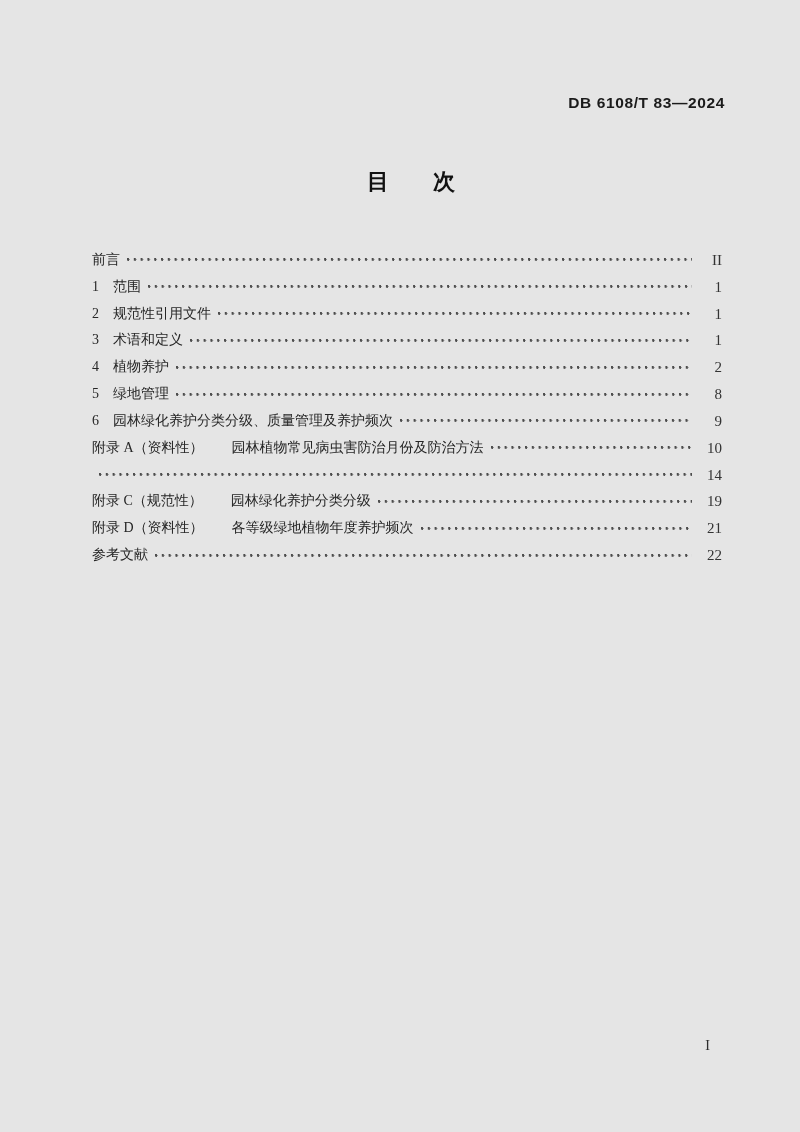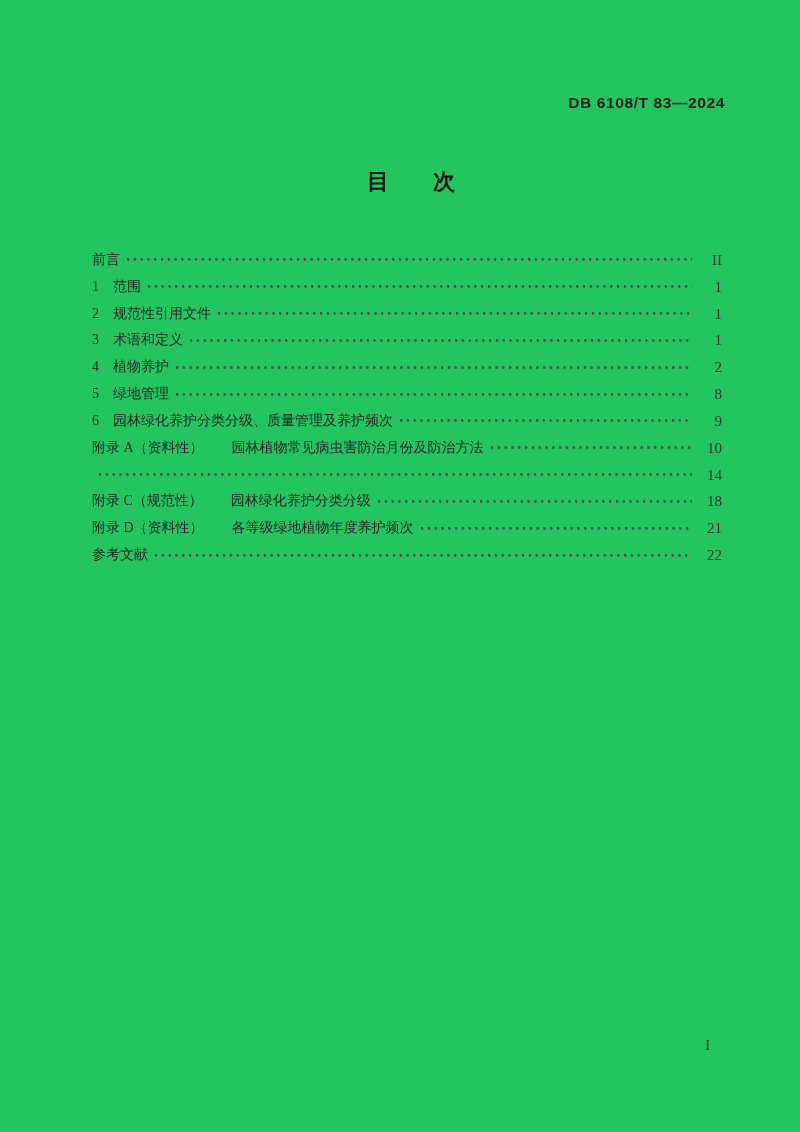--- a/index.html
+++ b/index.html
@@ -4,21 +4,21 @@
 <style>
   html, body {
     margin: 0;
     padding: 0;
     background: #ffffff;
   }
   .page {
     position: relative;
     width: 800px;
     height: 1132px;
-    background: #22c55e;
+    background: #e5e5e5;
     font-family: "Liberation Serif", "DejaVu Serif", serif;
     color: #222222;
     overflow: hidden;
   }
   .doc-header {
     position: absolute;
     top: 94px;
     right: 75px;
     font-family: "Liberation Sans", "DejaVu Sans", sans-serif;
     font-weight: 600;
@@ -143,21 +143,21 @@
     </div>
 
     <div class="toc-row">
       <span class="toc-leader"></span>
       <span class="toc-page">14</span>
     </div>
 
     <div class="toc-row">
       <span class="toc-label">附录 C（规范性）　　园林绿化养护分类分级</span>
       <span class="toc-leader"></span>
-      <span class="toc-page">18</span>
+      <span class="toc-page">19</span>
     </div>
 
     <div class="toc-row">
       <span class="toc-label">附录 D（资料性）　　各等级绿地植物年度养护频次</span>
       <span class="toc-leader"></span>
       <span class="toc-page">21</span>
     </div>
 
     <div class="toc-row">
       <span class="toc-label">参考文献</span>

